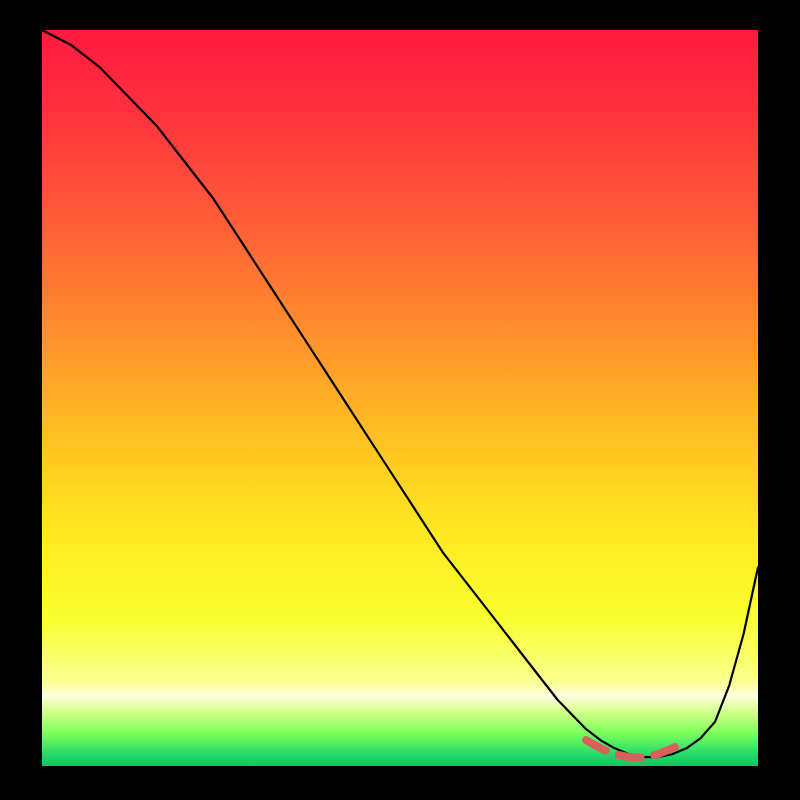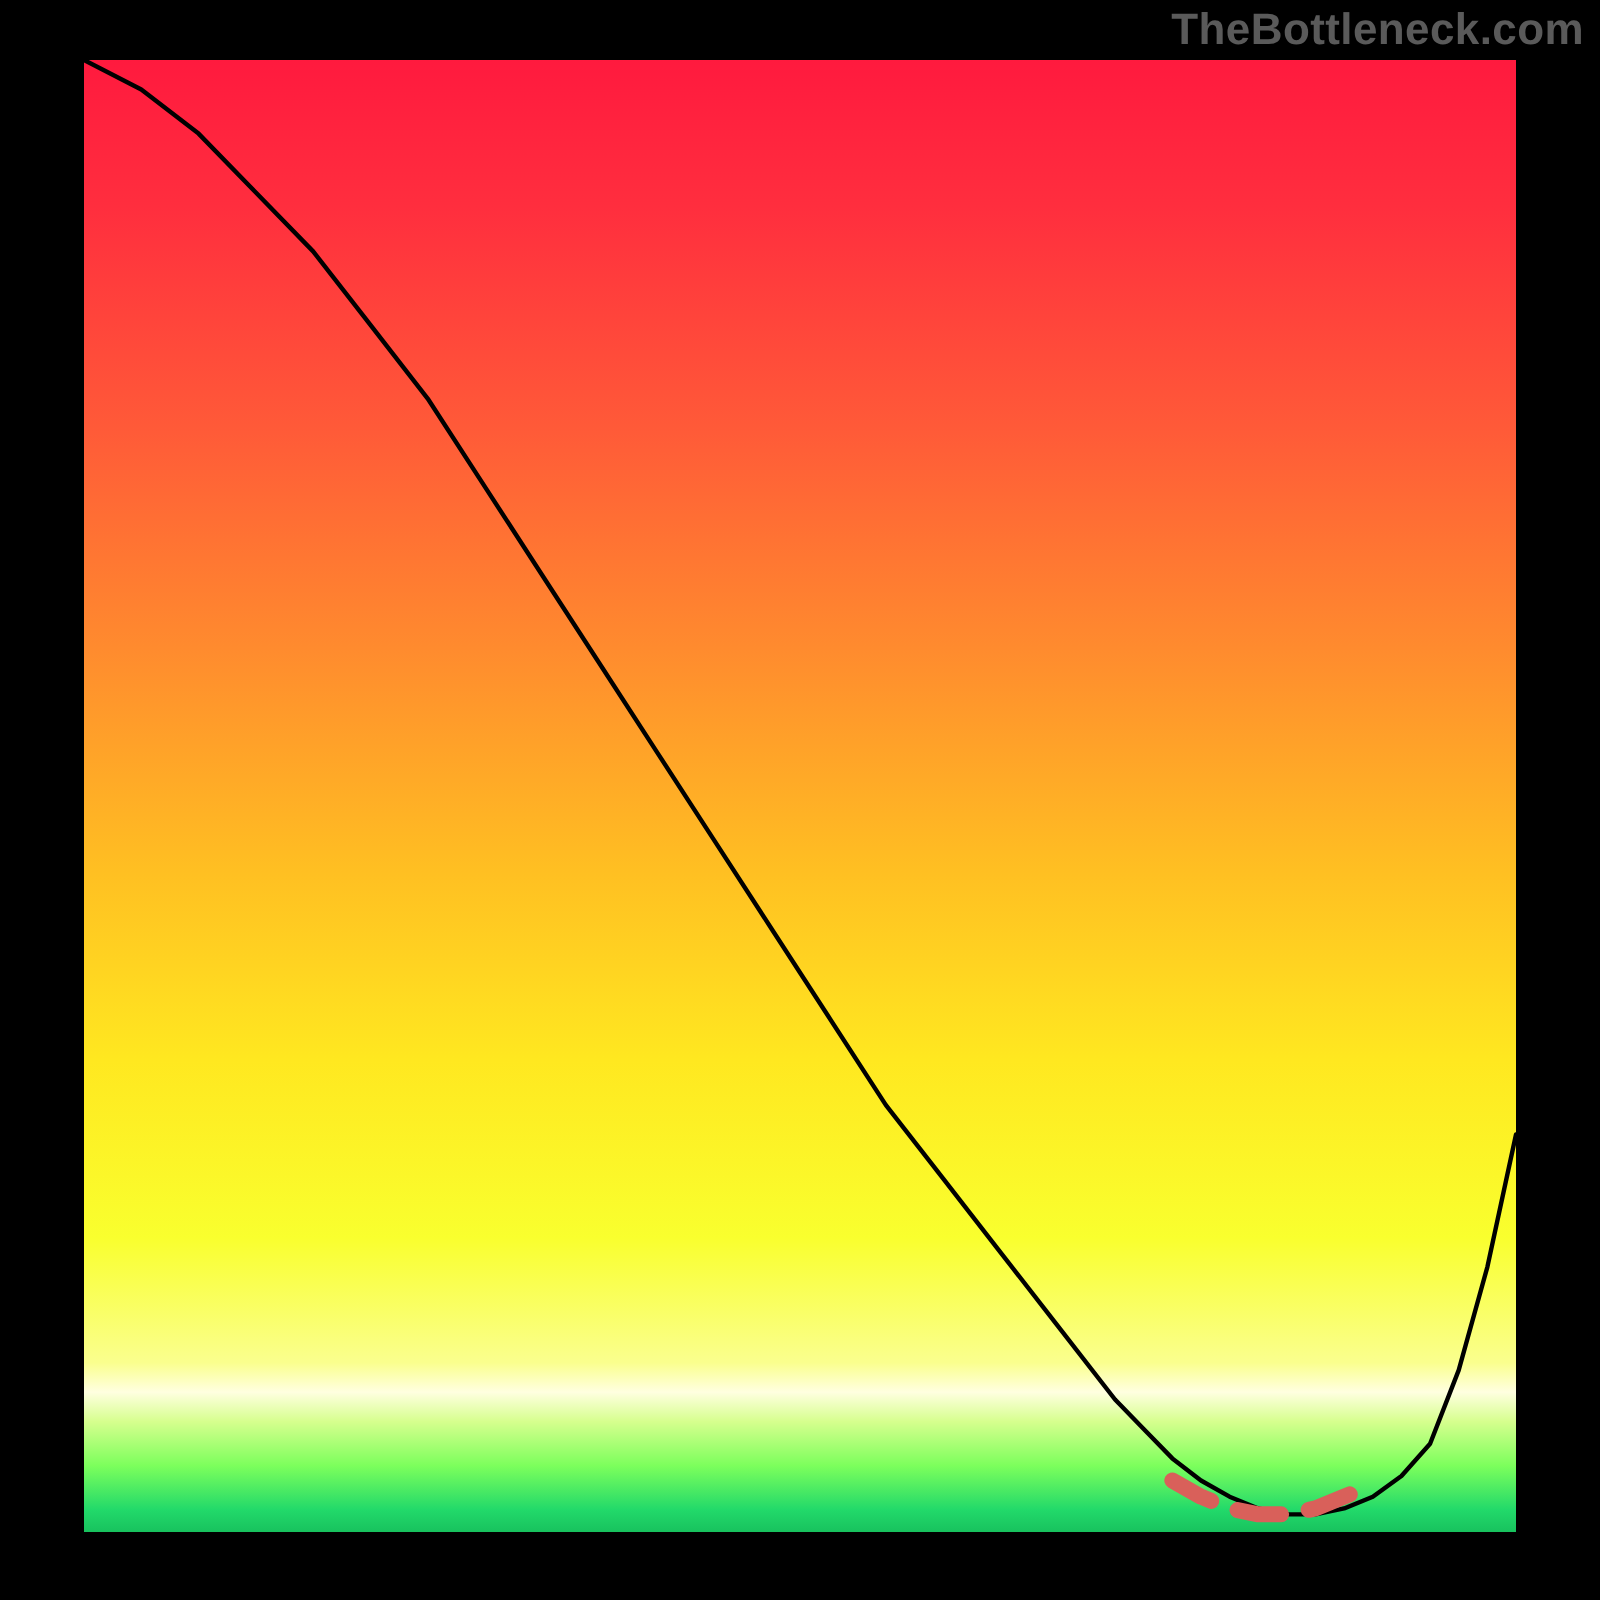--- a/index.html
+++ b/index.html
@@ -35,21 +35,20 @@
     height: 736px;
   }
   #plot svg {
     display: block;
   }
 </style>
 </head>
 <body>
 
 <div id="frame">
-  <div id="watermark">TheBottleneck.com</div>
 
   <div id="plot">
     <svg id="plot-svg" xmlns="http://www.w3.org/2000/svg" width="716" height="736" viewBox="0 0 716 736">
     <defs>
           <linearGradient id="bg-grad" x1="0" y1="0" x2="0" y2="1">
             <stop offset="0%" stop-color="#ff1a3e"></stop>
             <stop offset="10%" stop-color="#ff2e3e"></stop>
             <stop offset="25%" stop-color="#ff5a38"></stop>
             <stop offset="40%" stop-color="#ff8b2e"></stop>
             <stop offset="55.00000000000001%" stop-color="#ffbf22"></stop>

